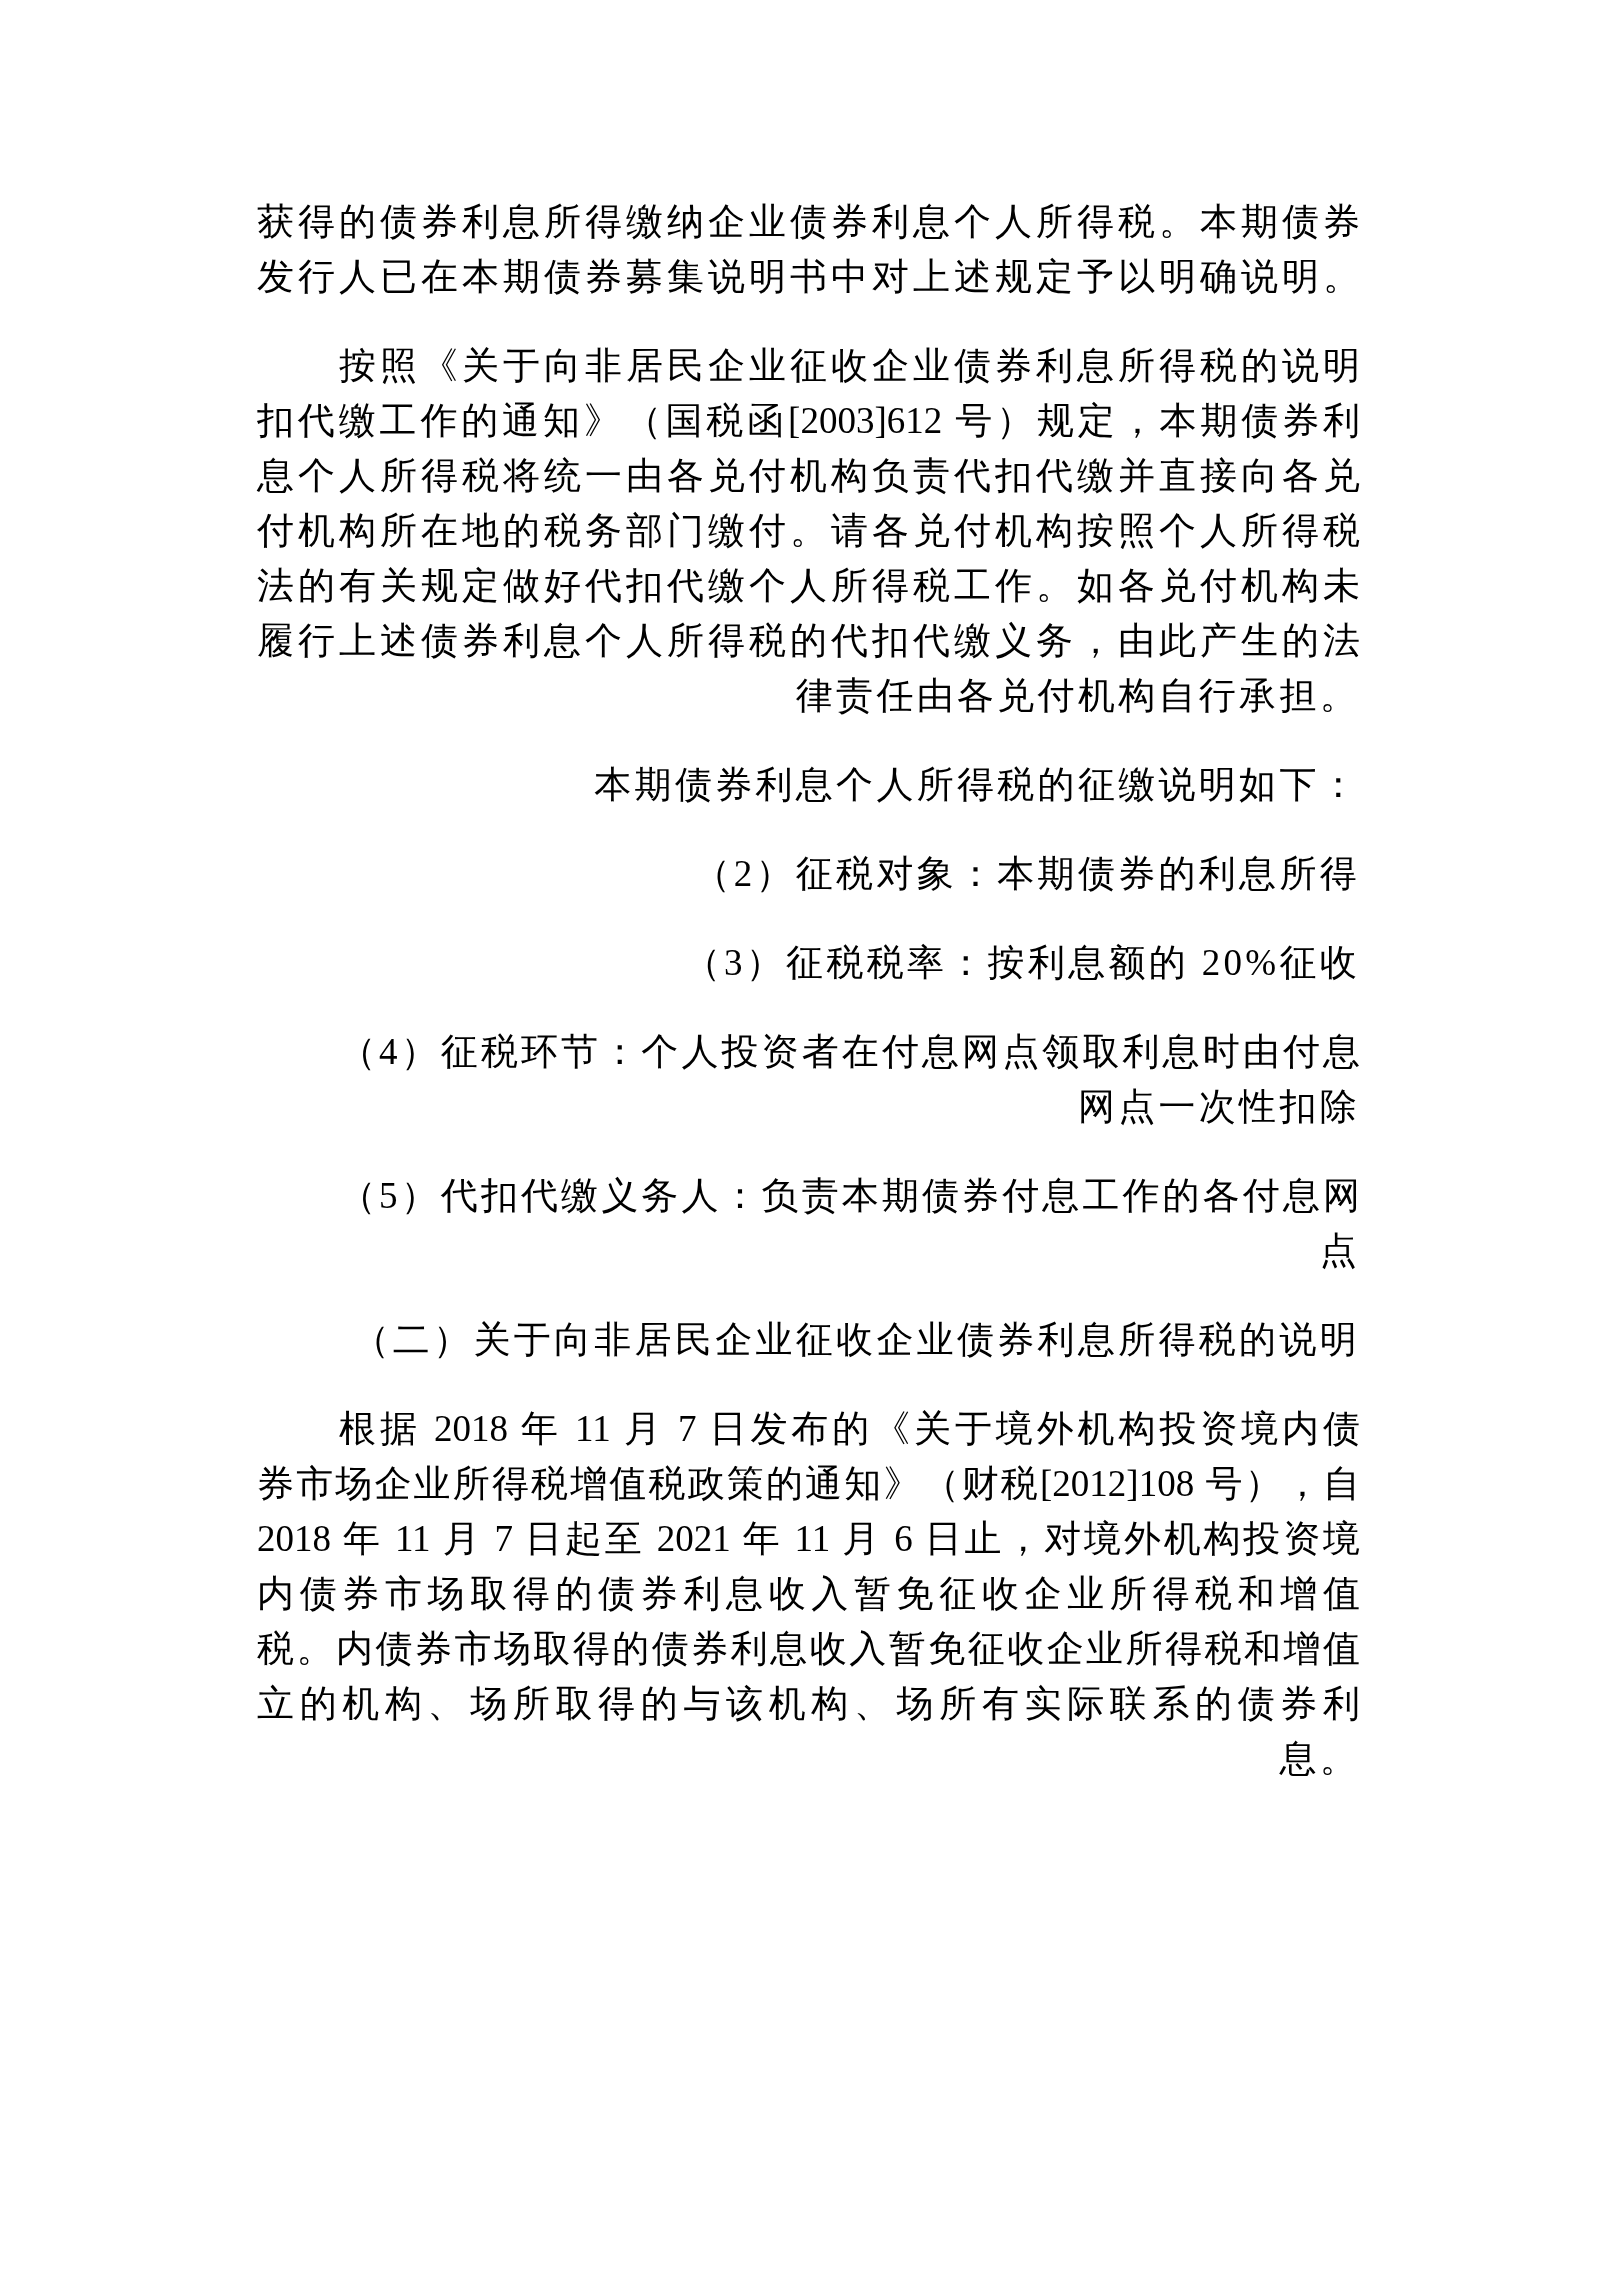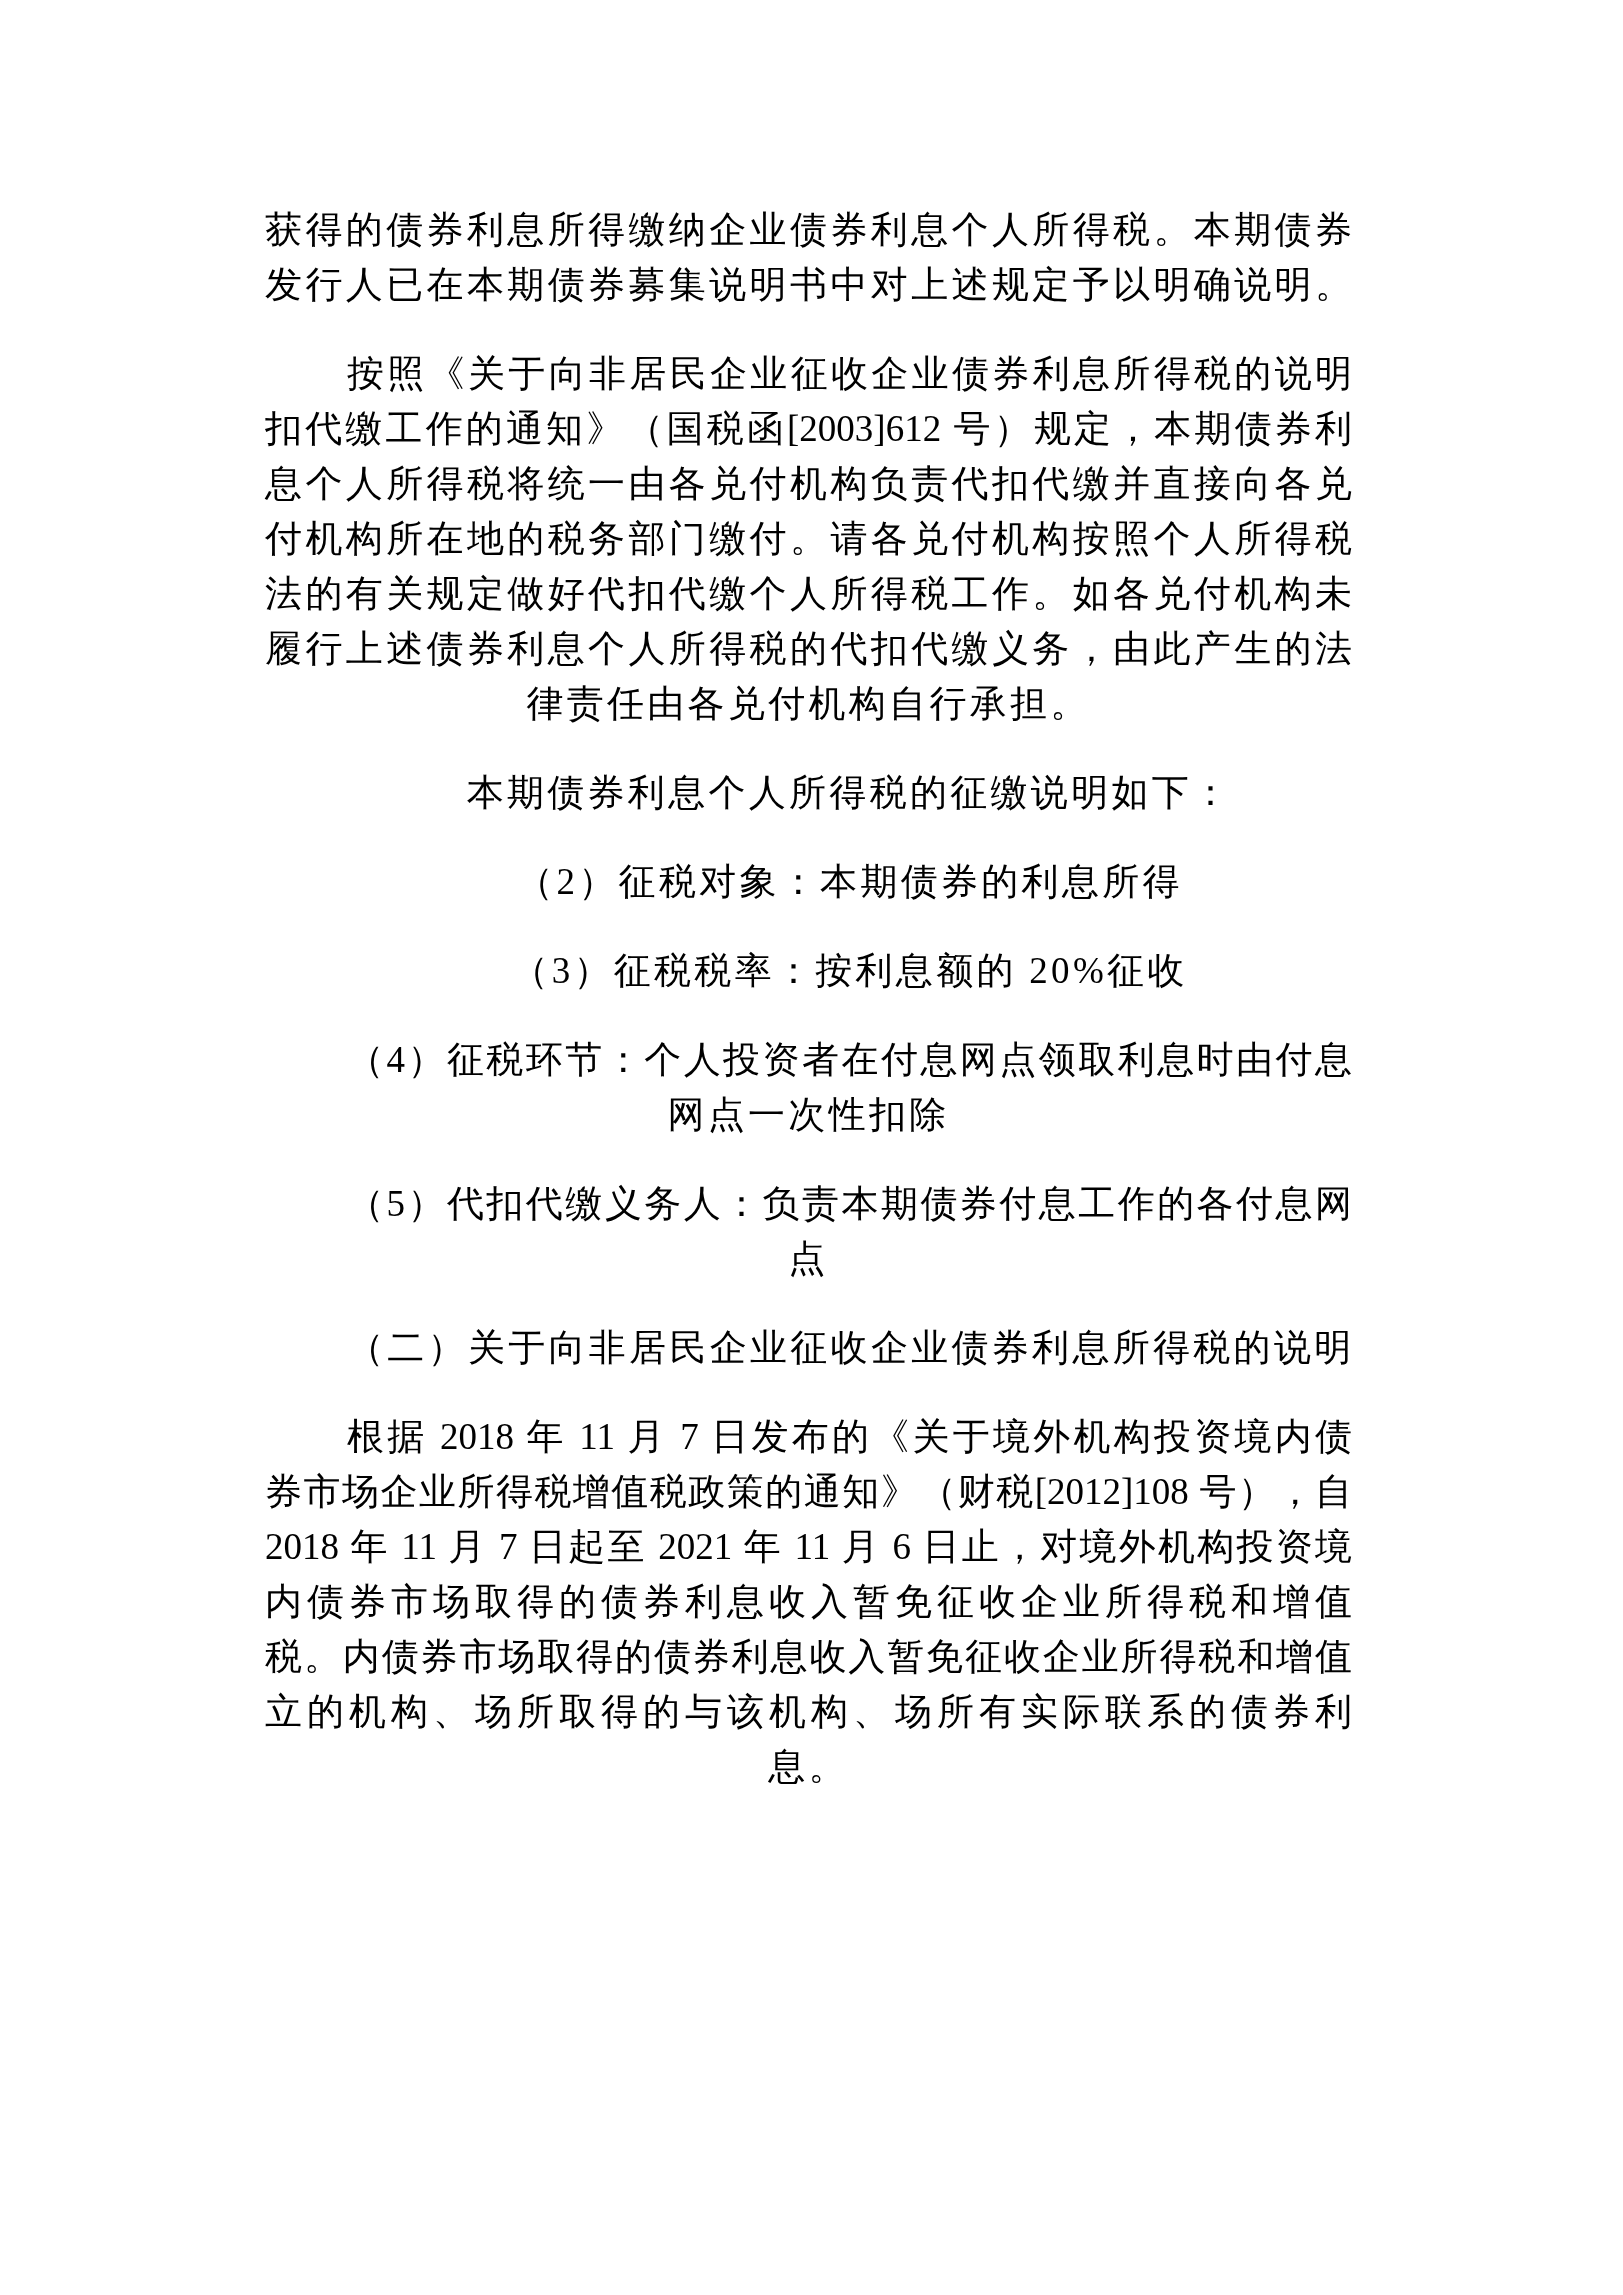--- a/index.html
+++ b/index.html
@@ -12,21 +12,21 @@
     width: 1623px;
     height: 2295px;
     box-sizing: border-box;
     background: #ffffff;
     color: #000000;
     font-family: "Liberation Serif", "DejaVu Serif", serif;
     padding: 186px 255px 0 249px;
     overflow: hidden;
   }
   p.para {
-    margin: 16px;
+    margin: 8px;
     padding: 0;
     font-family: Liberation Serif, serif;
   }
   p.para + p.para {
     margin-top: 34px;
   }
   .ln {
     display: block;
     font-size: 37px;
     line-height: 55px;
@@ -34,21 +34,21 @@
   }
   
   .ln.full {
     text-align: justify;
     text-align-last: justify;
     letter-spacing: 0;
     white-space: normal;
   }
   
   .ln.last {
-    text-align: center;
+    text-align: right;
     letter-spacing: 3.3px;
   }
   
   .ln.ind {
     text-indent: 82px;
   }
 </style>
 </head>
 <body>
 

